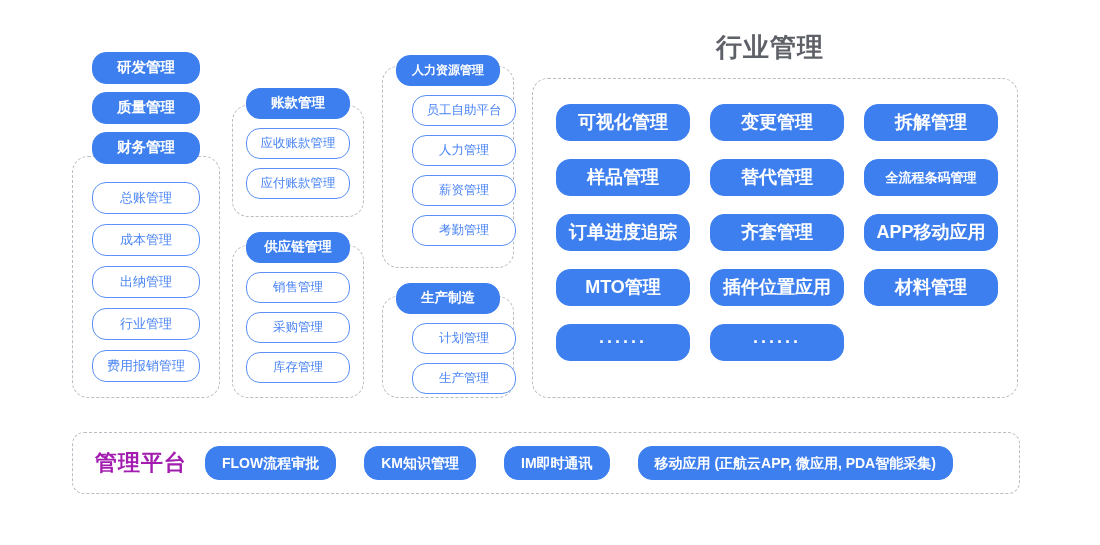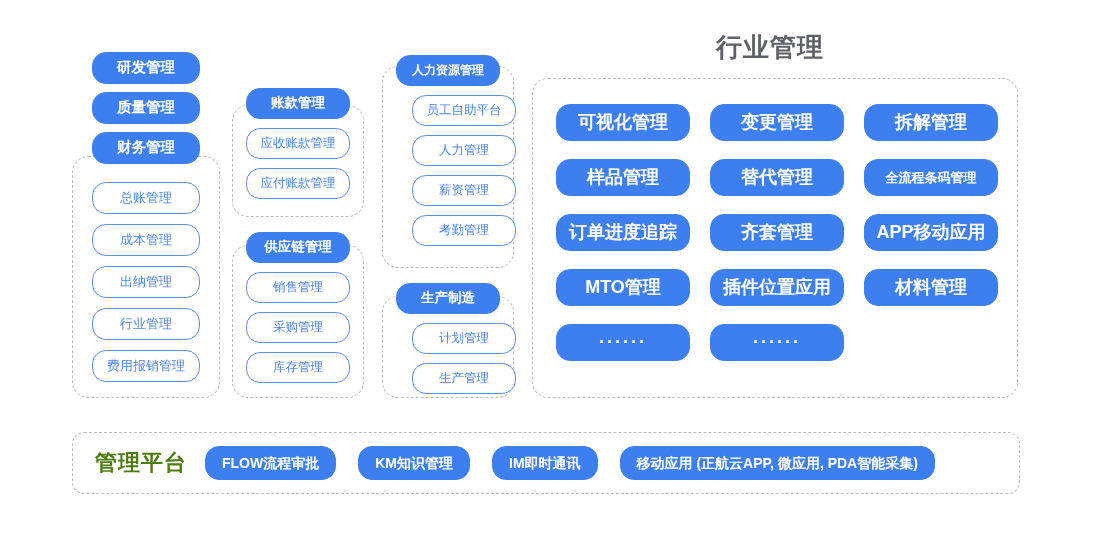--- a/index.html
+++ b/index.html
@@ -105,28 +105,28 @@
     width: 948px;
     height: 62px;
     box-sizing: border-box;
     border: 1.4px dashed #b9bcc2;
     border-radius: 12px;
     display: flex;
     align-items: center;
     padding-left: 22px;
   }
   .platform-title {
-    color: #4d7c0f;
+    color: #a21caf;
     font-weight: bold;
     font-size: 22px;
     letter-spacing: 1px;
     margin-right: 18px;
     white-space: nowrap;
   }
-  .platform-btns { display: flex; align-items: center; gap: 22px; }
+  .platform-btns { display: flex; align-items: center; gap: 28px; }
   .platform-btns .pill { height: 34px; font-size: 14px; padding: 0 16px; }
 </style>
 </head>
 <body>
 
 <div class="canvas">
 
   <div class="dashed-box" style="left:72px; top:156px; width:148px; height:242px;"></div>
 
   <div class="dashed-box" style="left:232px; top:105px; width:132px; height:112px;"></div>

